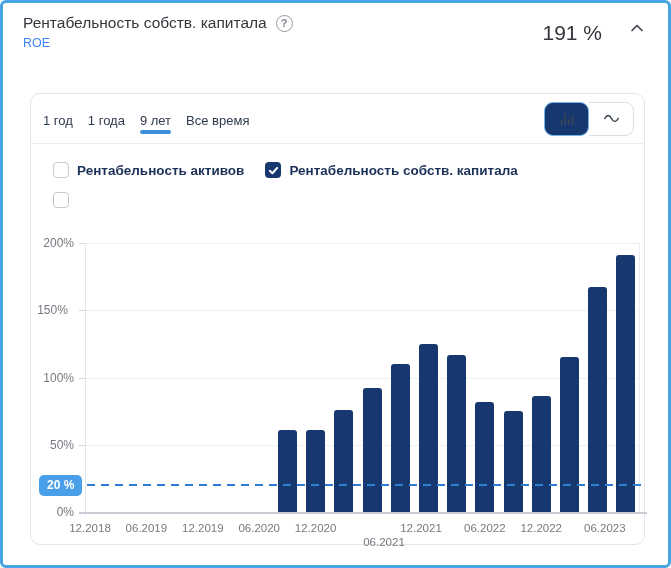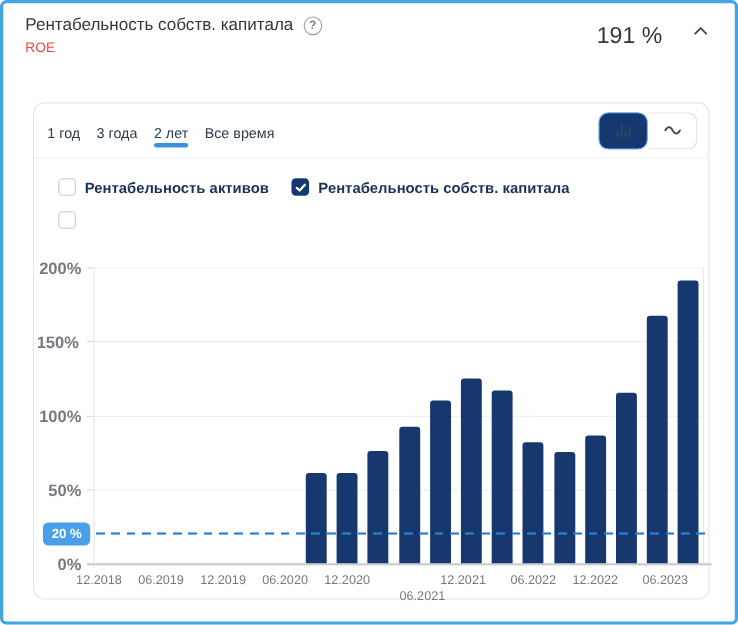--- a/index.html
+++ b/index.html
@@ -22,21 +22,21 @@
   }
   .title-row { display: flex; align-items: center; }
   .title { font-size: 15.5px; color: #33363c; }
   .help-icon {
     display: inline-flex; align-items: center; justify-content: center;
     width: 17px; height: 17px; margin-left: 9px;
     border: 1.5px solid #959ba3; border-radius: 50%;
     font-size: 11px; color: #7e848d; font-weight: 700;
     cursor: pointer;
   }
-  .subtitle { margin-top: 4px; font-size: 12.5px; color: #ef4444; }
+  .subtitle { margin-top: 4px; font-size: 12.5px; color: #3b82f6; }
   .header-right { display: flex; align-items: flex-start; margin-top: 7px; }
   .header-value { font-size: 21px; color: #33363c; }
   .collapse-btn { margin-left: 28px; margin-top: 2px; cursor: pointer; background: none; border: none; line-height: 0; }
 
   
   .card {
     position: absolute; left: 27px; top: 90px;
     width: 615px; height: 452px;
     border: 1px solid #e3e5e9; border-radius: 10px;
     background: #fff;
@@ -80,21 +80,21 @@
   .legend-label { margin-left: 8px; font-size: 13.5px; font-weight: 700; color: #1c3158; }
 
   
   .chart { position: absolute; left: 0; top: 135px; width: 613px; height: 312px; }
   .chart > div { position: absolute; }
   .gridline { height: 1px; background: #edeff2; z-index: 1; }
   .axis-line-y { width: 1px; background: #e3e5e9; z-index: 1; }
   .axis-line-right { width: 1px; background: #e9ebee; z-index: 1; }
   .baseline { height: 1.5px; background: #c9ccd2; z-index: 2; }
   .ytick { height: 1px; background: #d8dade; z-index: 1; }
-  .ylab { font-size: 15px; color: #75797f; text-align: right; z-index: 1; font-weight: bold; }
+  .ylab { font-size: 12px; color: #75797f; text-align: right; z-index: 1; }
   .xlab { font-size: 11.5px; color: #75797f; text-align: center; z-index: 1; }
   .bar {
     background: var(--bar, #16386e);
     border-radius: 3px 3px 0 0;
     z-index: 3; cursor: pointer;
   }
   .refline {
     height: 2px; z-index: 4;
     background: repeating-linear-gradient(90deg,
       var(--refline, #2e7fd0) 0 8px, transparent 8px 14px);
@@ -127,22 +127,22 @@
         </svg>
       </button>
     </div>
   </div>
 
   <div class="card">
 
     <div class="toolbar">
       <div class="tabs">
           <div class="tab"><span class="tab-label">1 год</span></div>
-          <div class="tab"><span class="tab-label">3 года</span></div>
-          <div class="tab active"><span class="tab-label">2 лет</span><div class="tab-underline"></div></div>
+          <div class="tab"><span class="tab-label">1 года</span></div>
+          <div class="tab active"><span class="tab-label">9 лет</span><div class="tab-underline"></div></div>
           <div class="tab"><span class="tab-label">Все время</span></div>
         </div>
       <div class="view-toggle">
         <button class="vt-btn bar">
           <svg width="18" height="18" viewBox="0 0 20 20">
             <g stroke="#3a4654" stroke-width="1.7" stroke-linecap="round">
               <line x1="4" y1="11" x2="4" y2="16"></line>
               <line x1="8" y1="4" x2="8" y2="16"></line>
               <line x1="12" y1="10" x2="12" y2="16"></line>
               <line x1="16" y1="7" x2="16" y2="16"></line>

